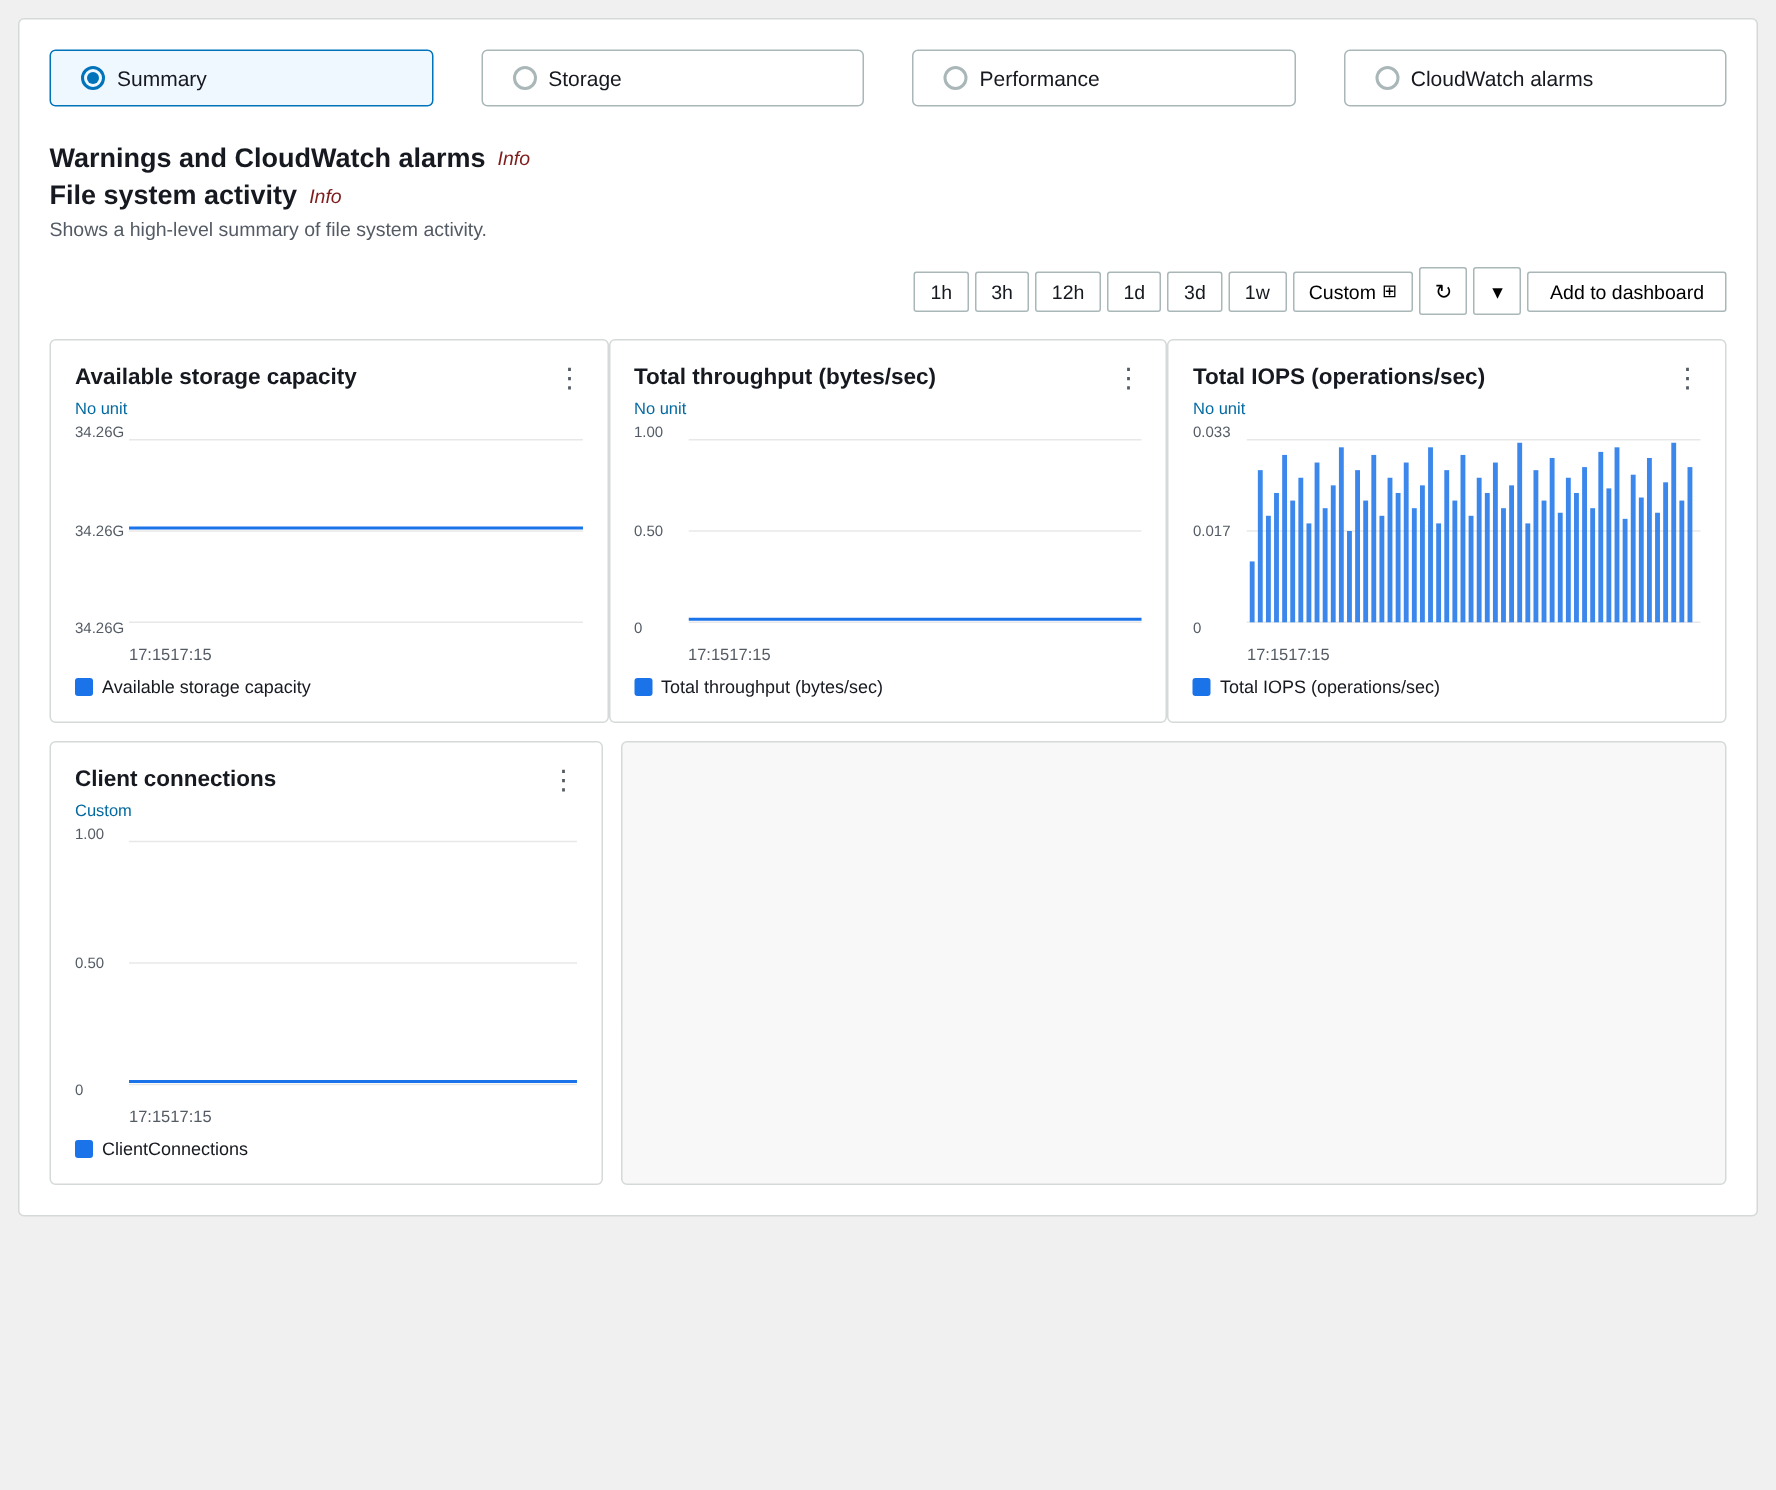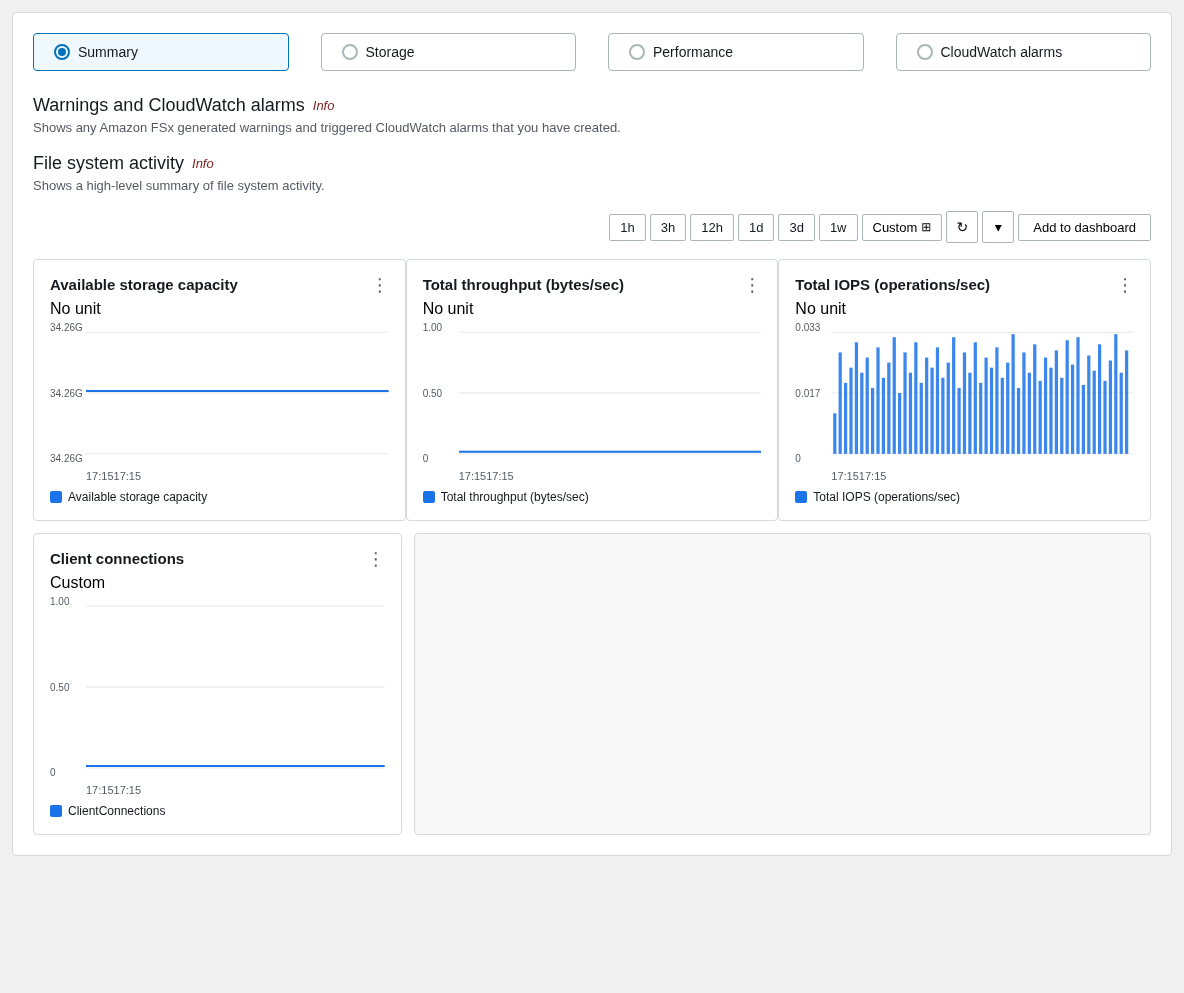--- a/index.html
+++ b/index.html
@@ -63,21 +63,21 @@
     }
     
     .section-heading {
       display: flex;
       align-items: center;
       gap: 8px;
       margin-bottom: 4px;
     }
     .section-heading h2 {
       font-size: 18px;
-      font-weight: 400;
+      font-weight: 700;
       text-align: right;
     }
     .info-link {
       color: #7f1d1d;
       font-size: 13px;
       cursor: pointer;
       text-decoration: none;
       font-style: italic;
     }
     .section-desc {
@@ -157,22 +157,22 @@
       font-weight: 600;
       color: #16191f;
     }
     .menu-dots {
       font-size: 18px;
       color: #545b64;
       cursor: pointer;
       line-height: 1;
     }
     .chart-unit {
-      color: #000000;
-      font-size: 16px;
+      color: #0369a1;
+      font-size: 11px;
       margin-bottom: 4px;
     }
     .chart-area {
       position: relative;
       width: 100%;
       height: 160px;
     }
     .chart-legend {
       display: flex;
       align-items: center;
@@ -253,21 +253,20 @@
     <div class="tab-option">
       <div class="radio-outer"></div>
       <span class="tab-label">CloudWatch alarms</span>
     </div>
   </div>
 
   <div class="section-heading">
     <h2>Warnings and CloudWatch alarms</h2>
     <a class="info-link">Info</a>
   </div>
-  <p class="section-desc">Shows any Amazon FSx generated warnings and triggered CloudWatch alarms that you have created.</p>
 
   <div class="section-heading">
     <h2>File system activity</h2>
     <a class="info-link">Info</a>
   </div>
   <p class="section-desc">Shows a high-level summary of file system activity.</p>
 
   <div class="time-controls">
     <button class="time-btn">1h</button>
     <button class="time-btn">3h</button>

